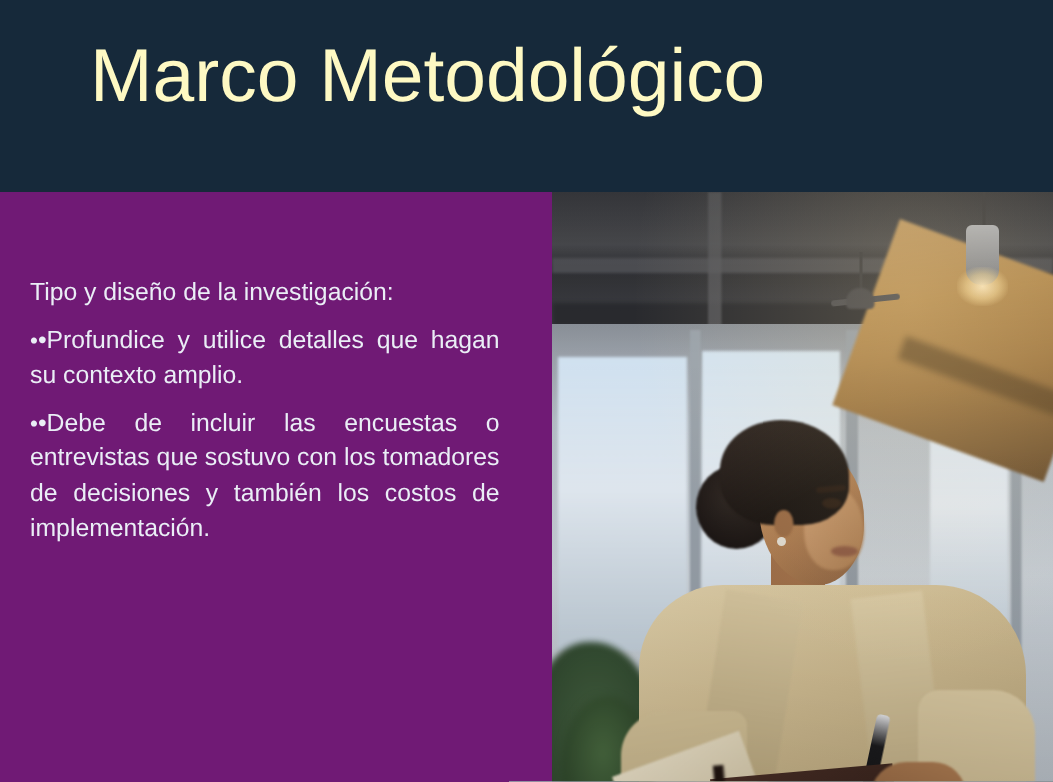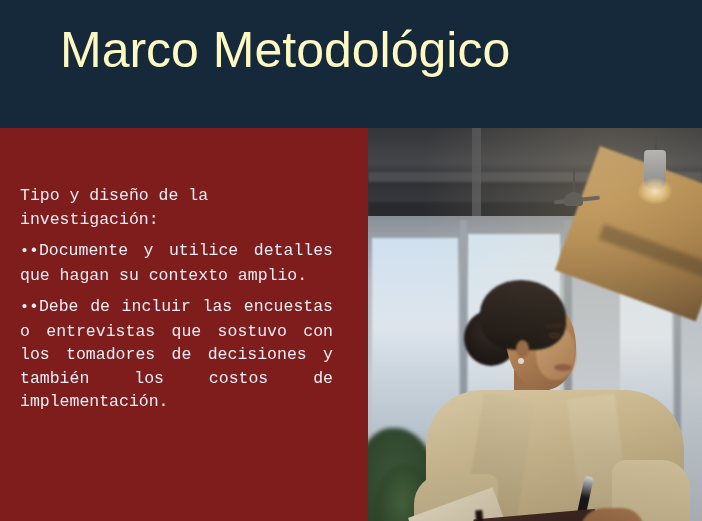--- a/index.html
+++ b/index.html
@@ -39,22 +39,21 @@
     white-space: nowrap;
   }
 
   
   .blue-panel {
     position: absolute;
     left: 0;
     top: 128px;
     width: 368px;
     height: 393px;
-    background: #7f1d1d;
-    font-family: Liberation Mono, monospace;
+    background: #701a75;
   }
   .body-copy {
     position: absolute;
     left: 20px;
     top: 56px;
     width: 313px;
     color: #eaeef6;
     font-size: 16.5px;
     line-height: 23.5px;
   }
@@ -301,21 +300,21 @@
 
   <div class="title-band">
     <div class="slide-title">Marco Metodológico</div>
   </div>
 
   <div class="blue-panel">
     <div class="body-copy">
       <p class="lead">Tipo y diseño de la investigación:</p>
 
 
-      <p class="bulleted justify-all">•Documente y utilice detalles que hagan su contexto amplio.</p>
+      <p class="bulleted justify-all">•Profundice y utilice detalles que hagan su contexto amplio.</p>
 
       <p class="bulleted justify-all">•Debe de incluir las encuestas o entrevistas que sostuvo con los tomadores de decisiones y también los costos de implementación.</p>
     </div>
   </div>
 
   <div class="photo">
     <div class="ceiling"></div>
     <div class="ceiling-beam-a"></div>
     <div class="ceiling-beam-b"></div>
     <div class="ceiling-post"></div>

